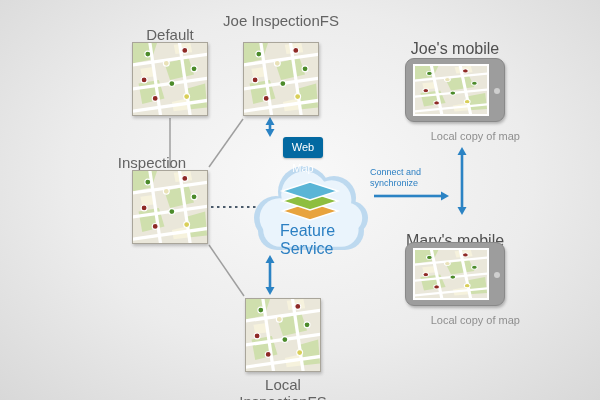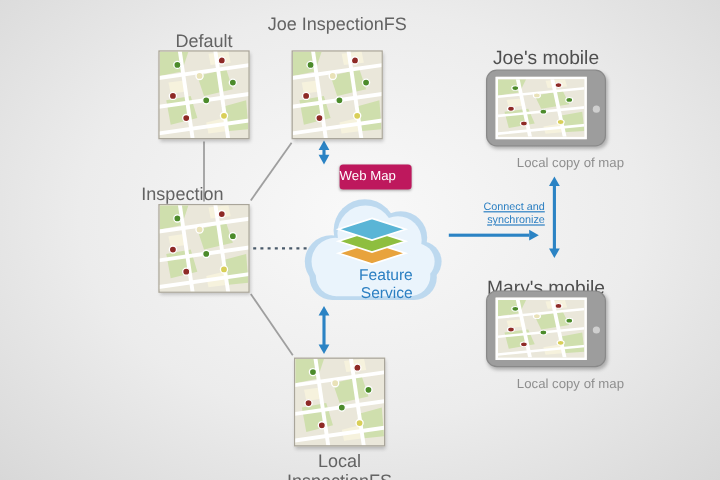--- a/index.html
+++ b/index.html
@@ -11,49 +11,49 @@
   }
   .overlay{position:absolute;left:0;top:0;width:600px;height:400px;z-index:1;pointer-events:none}
   .map-tile{
     position:absolute;width:76px;height:74px;z-index:2;
     border:1px solid #a9a59a;background:#eae7da;
     box-shadow:1px 2px 3px rgba(0,0,0,.22);
   }
   .map-tile svg{display:block;width:100%;height:100%}
   .tile-label{position:absolute;z-index:2;font-size:15px;color:#636363;text-align:center}
   .webmap-btn{
-    position:absolute;left:283px;top:137px;width:60px;height:21px;z-index:4;
-    background:#be185d;color:#fff;font-size:11px;line-height:21px;text-align:left;
+    position:absolute;left:283px;top:137px;width:40px;height:21px;z-index:4;
+    background:#0369a1;color:#fff;font-size:11px;line-height:21px;text-align:center;
     border-radius:3px;box-shadow:0 1px 2px rgba(0,0,0,.25);
   }
   .cloud-wrap{position:absolute;left:246px;top:156px;width:128px;height:104px;z-index:3}
   .cloud-wrap svg{display:block;width:100%;height:100%}
   .fs-label{
     position:absolute;left:280px;top:222px;width:64px;z-index:4;
-    text-align:right;font-size:13px;line-height:1.15;color:#2b7fc2;
+    text-align:left;font-size:16px;line-height:1.15;color:#2b7fc2;
   }
   .device{
     position:absolute;width:100px;height:64px;z-index:2;
     background:#9d9d9d;border:1px solid #898989;border-radius:9px;
     box-shadow:1px 2px 3px rgba(0,0,0,.25);
   }
   .device .screen{
     position:absolute;left:7px;top:5px;width:76px;height:52px;
     border:2px solid #ffffff;background:#eae7da;
   }
   .device .screen svg{display:block;width:100%;height:100%}
   .device .camera{
     position:absolute;right:4px;top:29px;width:6px;height:6px;
     border-radius:50%;background:#cfcfcf;
   }
   .device-title{position:absolute;z-index:2;width:130px;font-size:16px;color:#4f4f4f;text-align:center}
   .device-caption{position:absolute;z-index:2;width:130px;font-size:11px;color:#8f8f8f;text-align:right}
   .sync-label{
     position:absolute;left:370px;top:167px;width:84px;z-index:2;
-    text-align:right;font-size:9px;line-height:1.25;color:#2b7fc2;text-decoration:underline;
+    text-align:left;font-size:9px;line-height:1.25;color:#2b7fc2;
   }
 </style>
 </head>
 <body>
 
 <svg width="0" height="0" style="position:absolute">
   <defs>
     <symbol id="map-art" viewBox="0 0 80 78" preserveAspectRatio="none">
       <rect width="80" height="78" fill="#eae7da"></rect>
       <g fill="#cfdfad">

